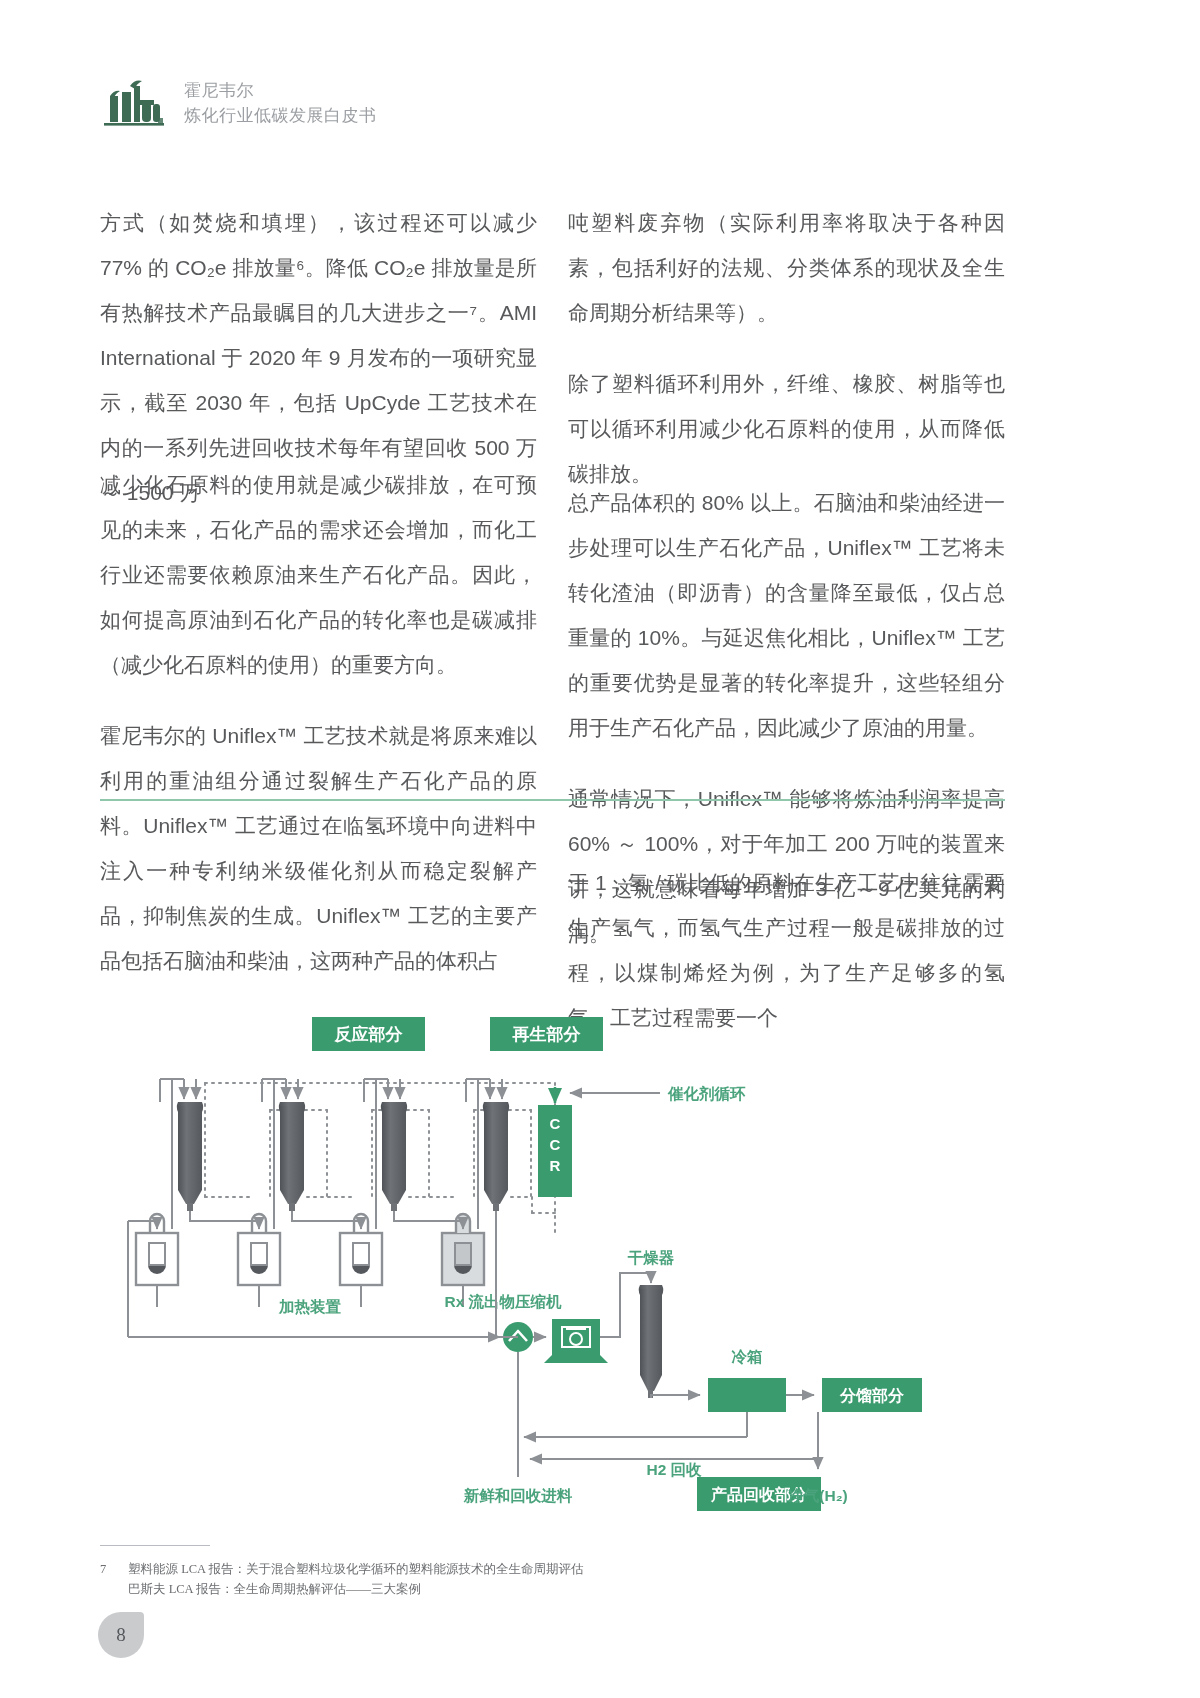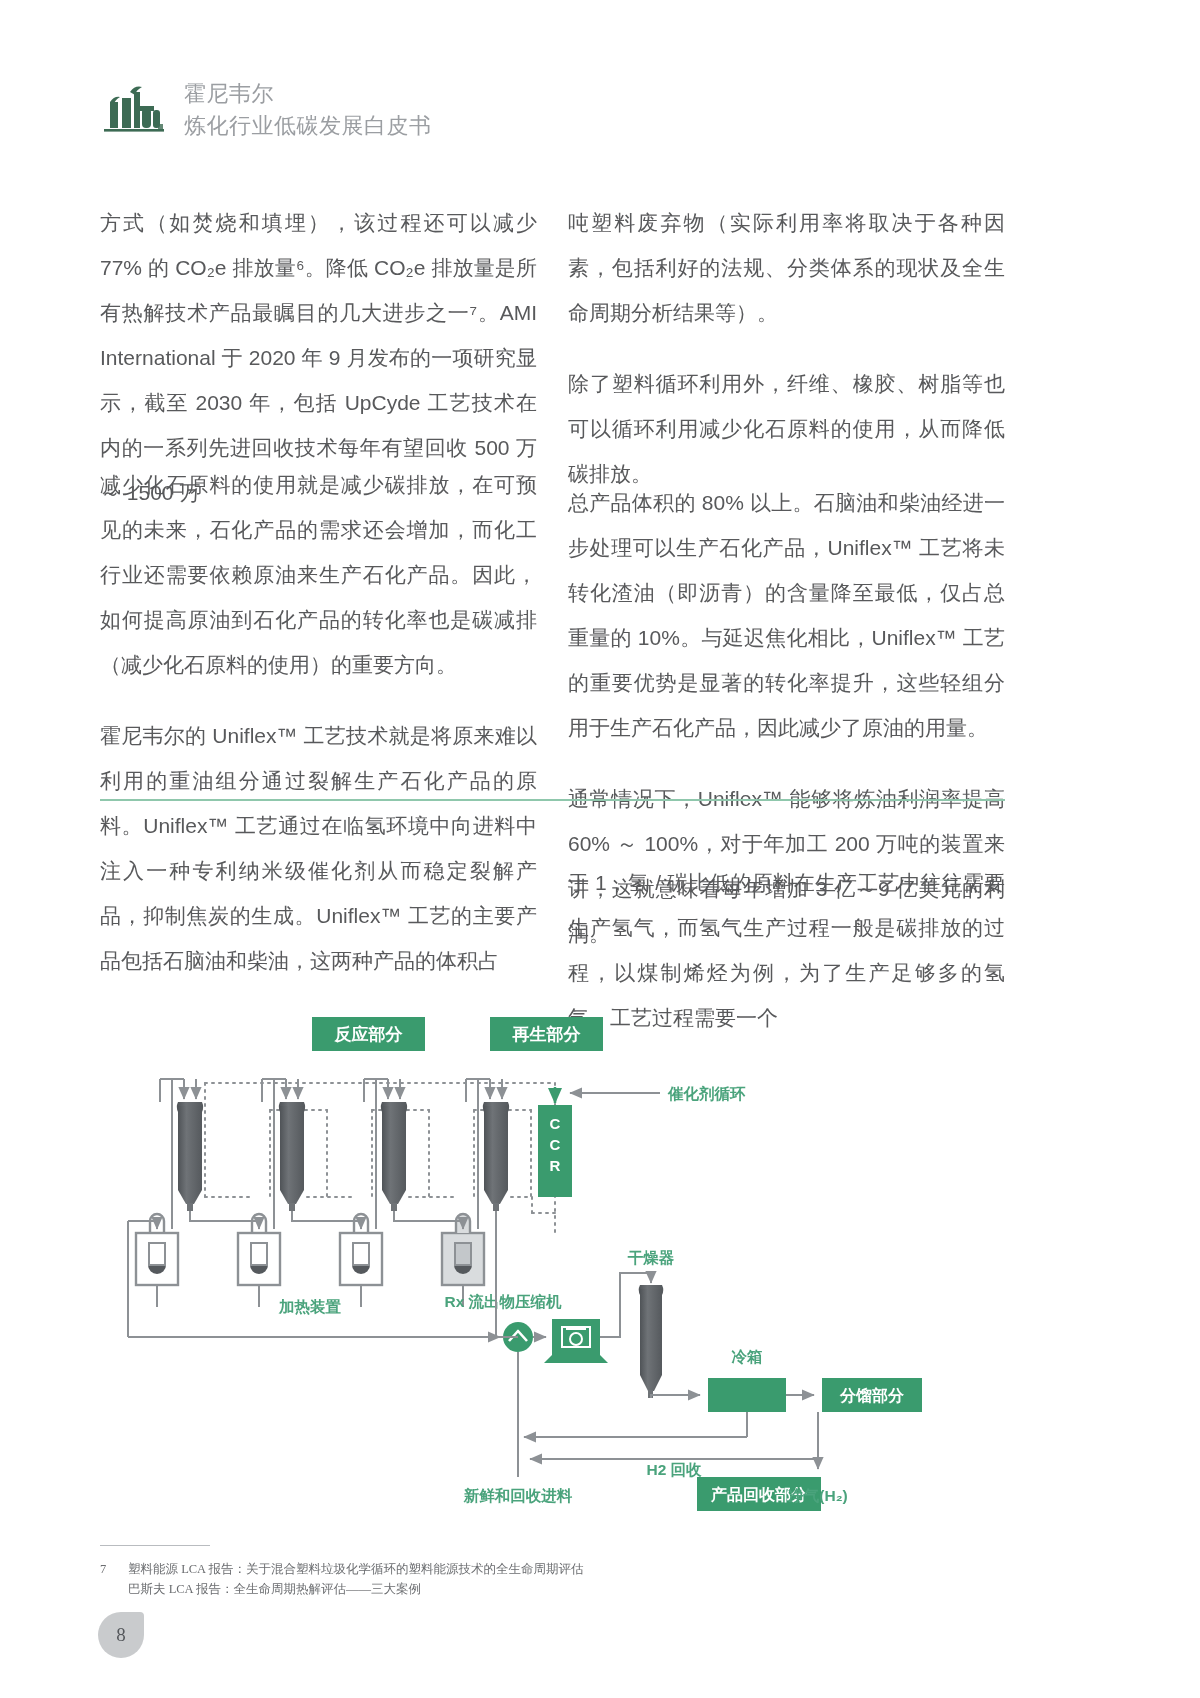--- a/index.html
+++ b/index.html
@@ -34,21 +34,21 @@
     height: 52px;
     position: relative;
   }
   .brand-lines {
     display: flex;
     flex-direction: column;
     justify-content: center;
     line-height: 1.45;
   }
   .brand-line {
-    font-size: 22px;
+    font-size: 17px;
     color: #9b9ea2;
     letter-spacing: 0.5px;
     white-space: nowrap;
   }
 
   
   .col {
     position: absolute;
     width: 437px;
   }

